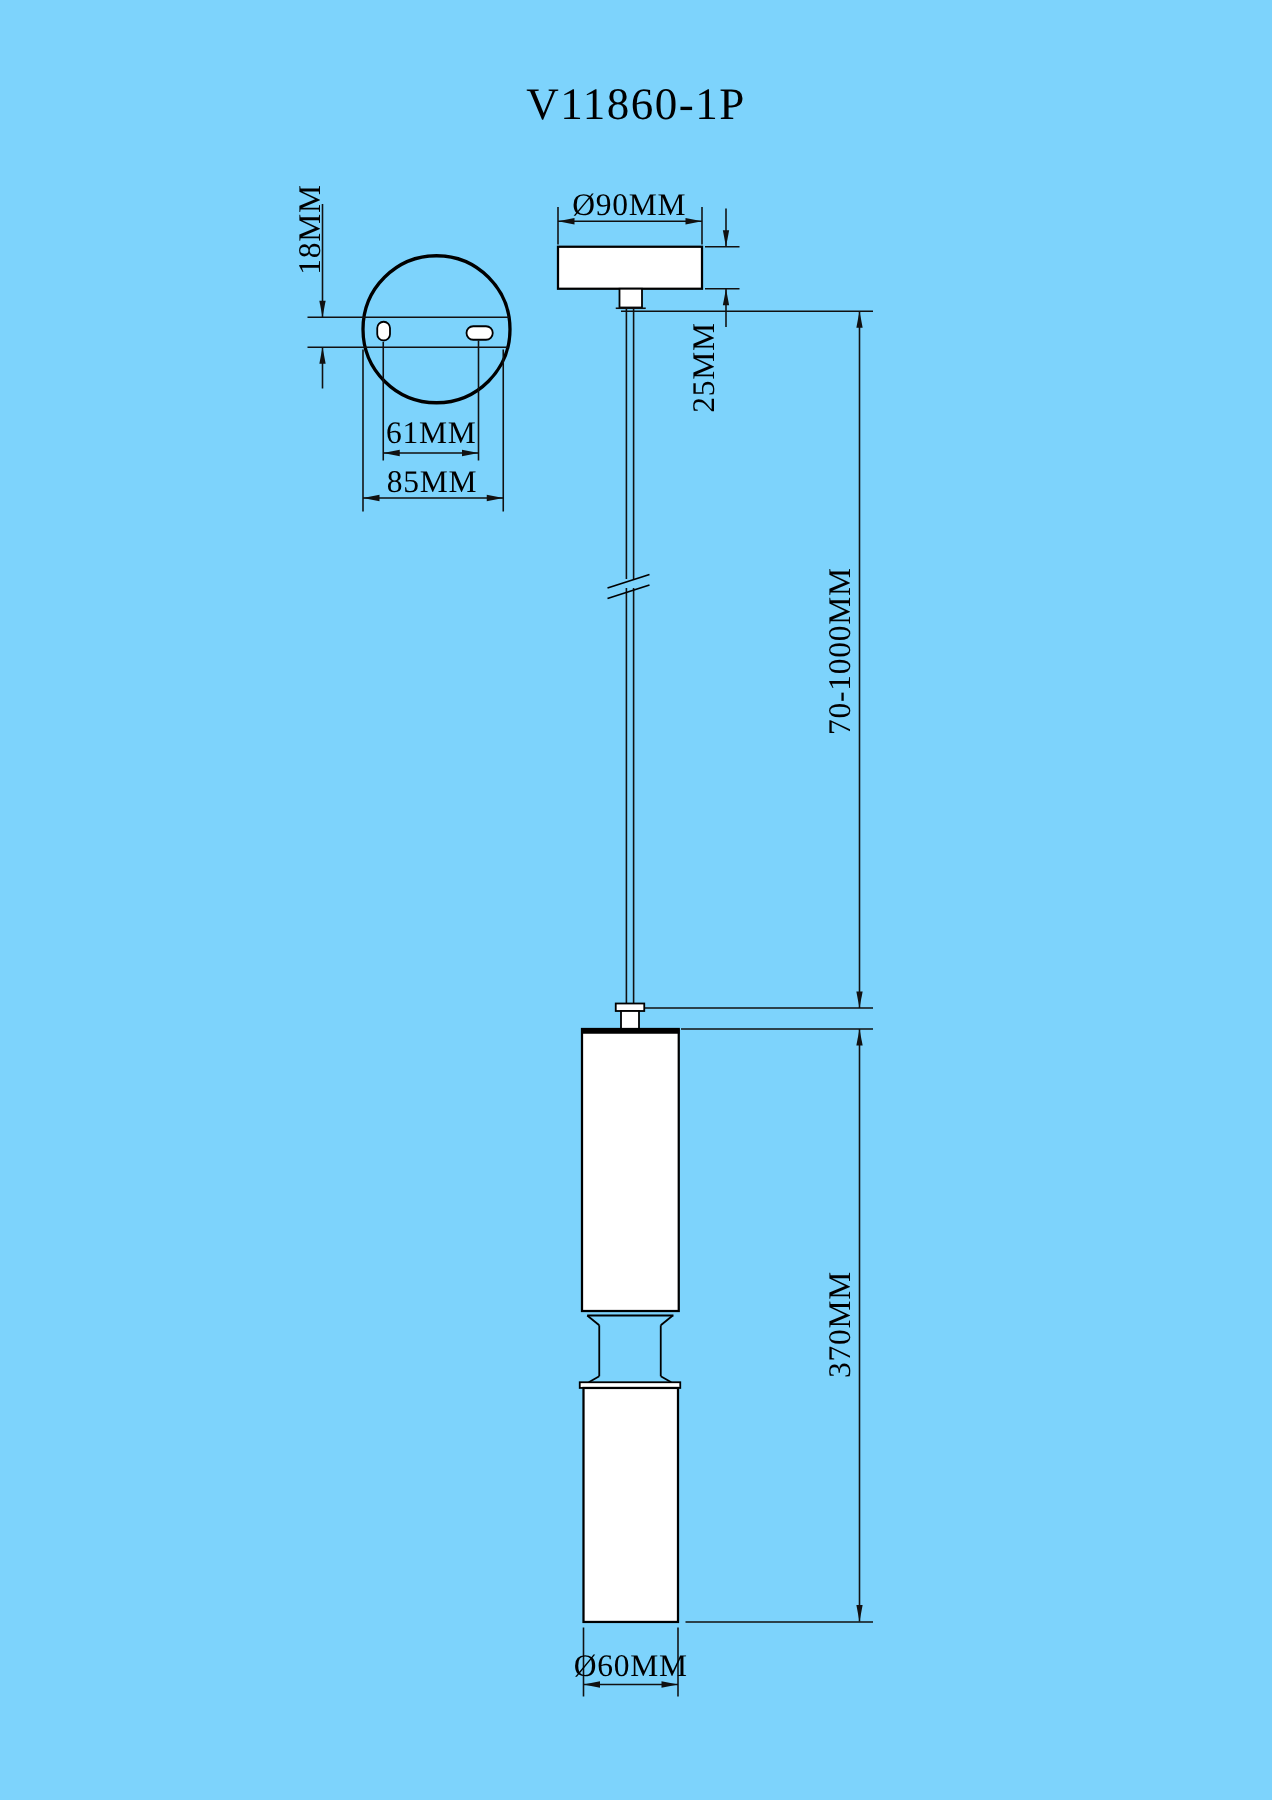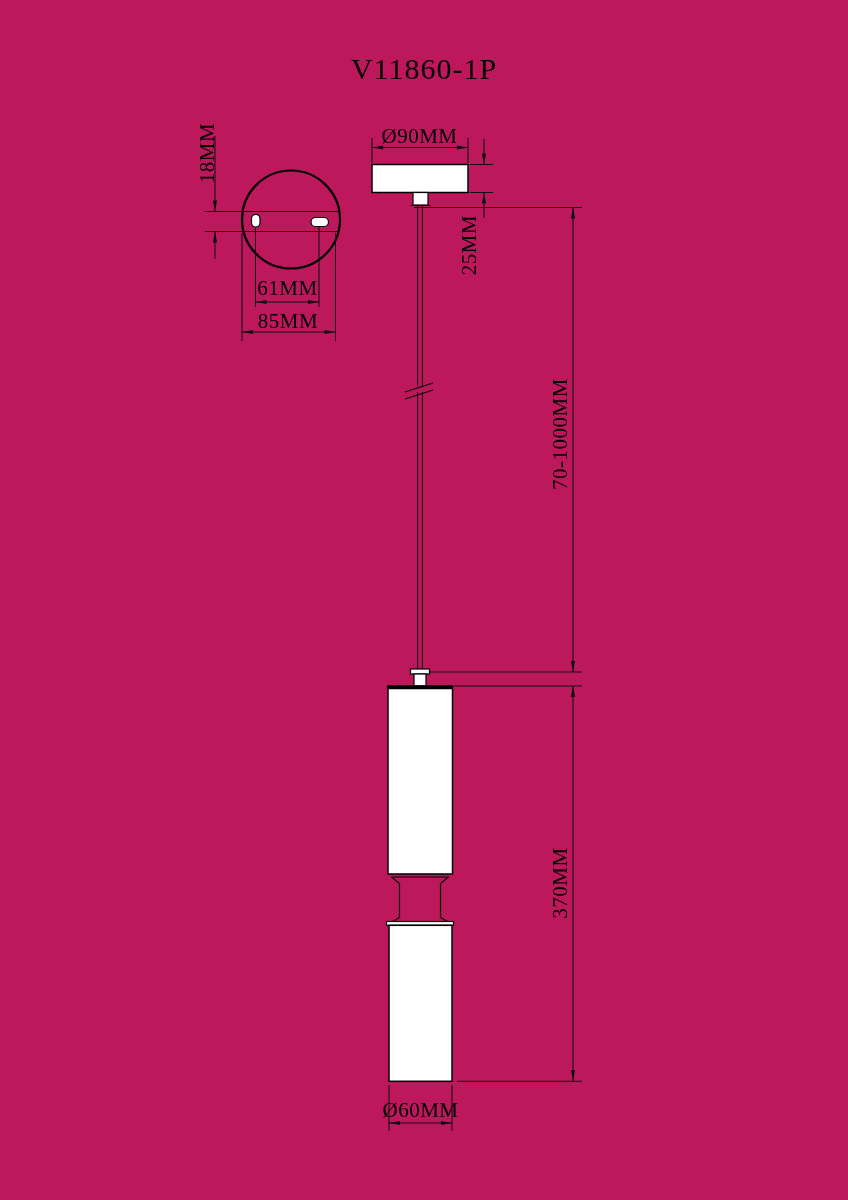--- a/index.html
+++ b/index.html
@@ -1,16 +1,16 @@
 <!DOCTYPE html>
 <html><head>
 <meta charset="utf-8">
 <style>
   html,body{margin:0;padding:0;background:#ffffff;}
-  .page{position:relative;width:848px;height:1200px;background:#be185d;overflow:hidden;
+  .page{position:relative;width:848px;height:1200px;background:#7dd3fc;overflow:hidden;
         font-family:"Liberation Serif","DejaVu Serif",serif;}
   svg{display:block;}
   .thin{stroke:#111111;stroke-width:1.05;fill:none;}
   .outline{stroke:#000000;stroke-width:1.5;fill:#ffffff;}
   .outline2{stroke:#000000;stroke-width:1.2;fill:#ffffff;}
   .heavy{stroke:#000000;stroke-width:2.2;fill:none;}
   .cap{stroke:#000000;stroke-width:3.2;fill:none;}
   .arrow{fill:#111111;stroke:none;}
   .dim-label{font-size:21px;fill:#000000;letter-spacing:.5px;}
   .title-label{font-size:30px;fill:#000000;letter-spacing:1px;}

